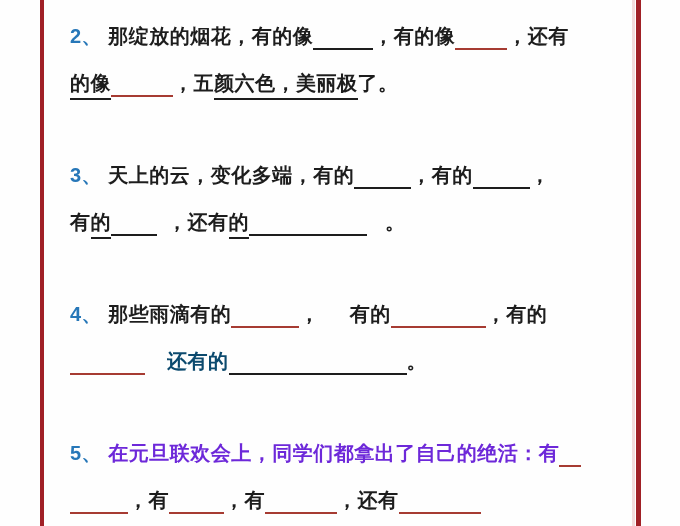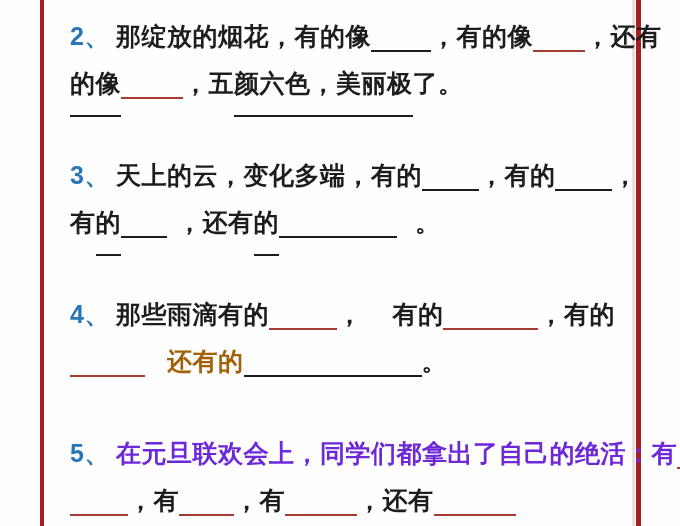--- a/index.html
+++ b/index.html
@@ -20,27 +20,27 @@
   .border-r{
     position:absolute;left:636px;top:0;bottom:0;width:5px;
   }
   .content{
     position:absolute;left:70px;top:0;right:34px;
     padding-top:13px;
   }
   .question{margin-bottom:45px;}
   .qline{
     height:47px;line-height:47px;
-    font-size:25px;
+    font-size:20px;
     white-space:nowrap;
     letter-spacing:0.5px;
   }
   .seg-num{margin-right:6px;}
   .seg-text{}
-  .seg-utext{border-bottom:2px solid;padding-bottom:18px;font-family:Liberation Serif, serif;}
+  .seg-utext{border-bottom:2px solid;padding-bottom:4px;font-family:Liberation Serif, serif;}
   .seg-blank{
     display:inline-block;
     height:10px;
     border-bottom:2px solid;
     vertical-align:-7px;
   }
   .seg-gap{display:inline-block;height:4px;}
 </style>
 </head>
 <body>
@@ -53,20 +53,20 @@
       <div class="question">
         <div class="qline"><span class="seg-num" style="color: rgb(39, 119, 184);">2、</span><span class="seg-text" style="color: rgb(29, 29, 29);">那绽放的烟花，有的像</span><span class="seg-blank" style="width: 60px; border-bottom-color: rgb(29, 29, 29);"></span><span class="seg-text" style="color: rgb(29, 29, 29);">，有的像</span><span class="seg-blank" style="width: 52px; border-bottom-color: rgb(166, 59, 50);"></span><span class="seg-text" style="color: rgb(29, 29, 29);">，还有</span></div>
         <div class="qline"><span class="seg-utext" style="color: rgb(29, 29, 29); border-bottom-color: rgb(29, 29, 29);">的像</span><span class="seg-blank" style="width: 62px; border-bottom-color: rgb(166, 59, 50);"></span><span class="seg-text" style="color: rgb(29, 29, 29);">，五</span><span class="seg-utext" style="color: rgb(29, 29, 29); border-bottom-color: rgb(29, 29, 29);">颜六色，美丽极</span><span class="seg-text" style="color: rgb(29, 29, 29);">了。</span></div>
       </div>
       <div class="question">
         <div class="qline"><span class="seg-num" style="color: rgb(39, 119, 184);">3、</span><span class="seg-text" style="color: rgb(29, 29, 29);">天上的云，变化多端，有的</span><span class="seg-blank" style="width: 57px; border-bottom-color: rgb(29, 29, 29);"></span><span class="seg-text" style="color: rgb(29, 29, 29);">，有的</span><span class="seg-blank" style="width: 57px; border-bottom-color: rgb(29, 29, 29);"></span><span class="seg-text" style="color: rgb(29, 29, 29);">，</span></div>
         <div class="qline"><span class="seg-text" style="color: rgb(29, 29, 29);">有</span><span class="seg-utext" style="color: rgb(29, 29, 29); border-bottom-color: rgb(29, 29, 29);">的</span><span class="seg-blank" style="width: 46px; border-bottom-color: rgb(29, 29, 29);"></span><span class="seg-gap" style="width: 10px;"></span><span class="seg-text" style="color: rgb(29, 29, 29);">，还有</span><span class="seg-utext" style="color: rgb(29, 29, 29); border-bottom-color: rgb(29, 29, 29);">的</span><span class="seg-blank" style="width: 118px; border-bottom-color: rgb(29, 29, 29);"></span><span class="seg-gap" style="width: 18px;"></span><span class="seg-text" style="color: rgb(29, 29, 29);">。</span></div>
       </div>
       <div class="question">
         <div class="qline"><span class="seg-num" style="color: rgb(39, 119, 184);">4、</span><span class="seg-text" style="color: rgb(29, 29, 29);">那些雨滴有的</span><span class="seg-blank" style="width: 68px; border-bottom-color: rgb(166, 59, 50);"></span><span class="seg-text" style="color: rgb(29, 29, 29);">，</span><span class="seg-gap" style="width: 30px;"></span><span class="seg-text" style="color: rgb(29, 29, 29);">有的</span><span class="seg-blank" style="width: 95px; border-bottom-color: rgb(166, 59, 50);"></span><span class="seg-text" style="color: rgb(29, 29, 29);">，有的</span></div>
-        <div class="qline"><span class="seg-blank" style="width: 75px; border-bottom-color: rgb(166, 59, 50);"></span><span class="seg-gap" style="width: 22px;"></span><span class="seg-text" style="color: #a16207;">还有的</span><span class="seg-blank" style="width: 178px; border-bottom-color: rgb(29, 29, 29);"></span><span class="seg-text" style="color: rgb(29, 29, 29);">。</span></div>
+        <div class="qline"><span class="seg-blank" style="width: 75px; border-bottom-color: rgb(166, 59, 50);"></span><span class="seg-gap" style="width: 22px;"></span><span class="seg-text" style="color: #0c4a6e;">还有的</span><span class="seg-blank" style="width: 178px; border-bottom-color: rgb(29, 29, 29);"></span><span class="seg-text" style="color: rgb(29, 29, 29);">。</span></div>
       </div>
       <div class="question">
         <div class="qline"><span class="seg-num" style="color: rgb(39, 119, 184);">5、</span><span class="seg-text" style="color: #6d28d9;">在元旦联欢会上，同学们都拿出了自己的绝活：有</span><span class="seg-blank" style="width: 22px; border-bottom-color: rgb(166, 59, 50);"></span></div>
         <div class="qline"><span class="seg-blank" style="width: 58px; border-bottom-color: rgb(166, 59, 50);"></span><span class="seg-text" style="color: rgb(29, 29, 29);">，有</span><span class="seg-blank" style="width: 55px; border-bottom-color: rgb(166, 59, 50);"></span><span class="seg-text" style="color: rgb(29, 29, 29);">，有</span><span class="seg-blank" style="width: 72px; border-bottom-color: rgb(166, 59, 50);"></span><span class="seg-text" style="color: rgb(29, 29, 29);">，还有</span><span class="seg-blank" style="width: 82px; border-bottom-color: rgb(166, 59, 50);"></span></div>
       </div>
     </div>
 </div>
 
 </body></html>

